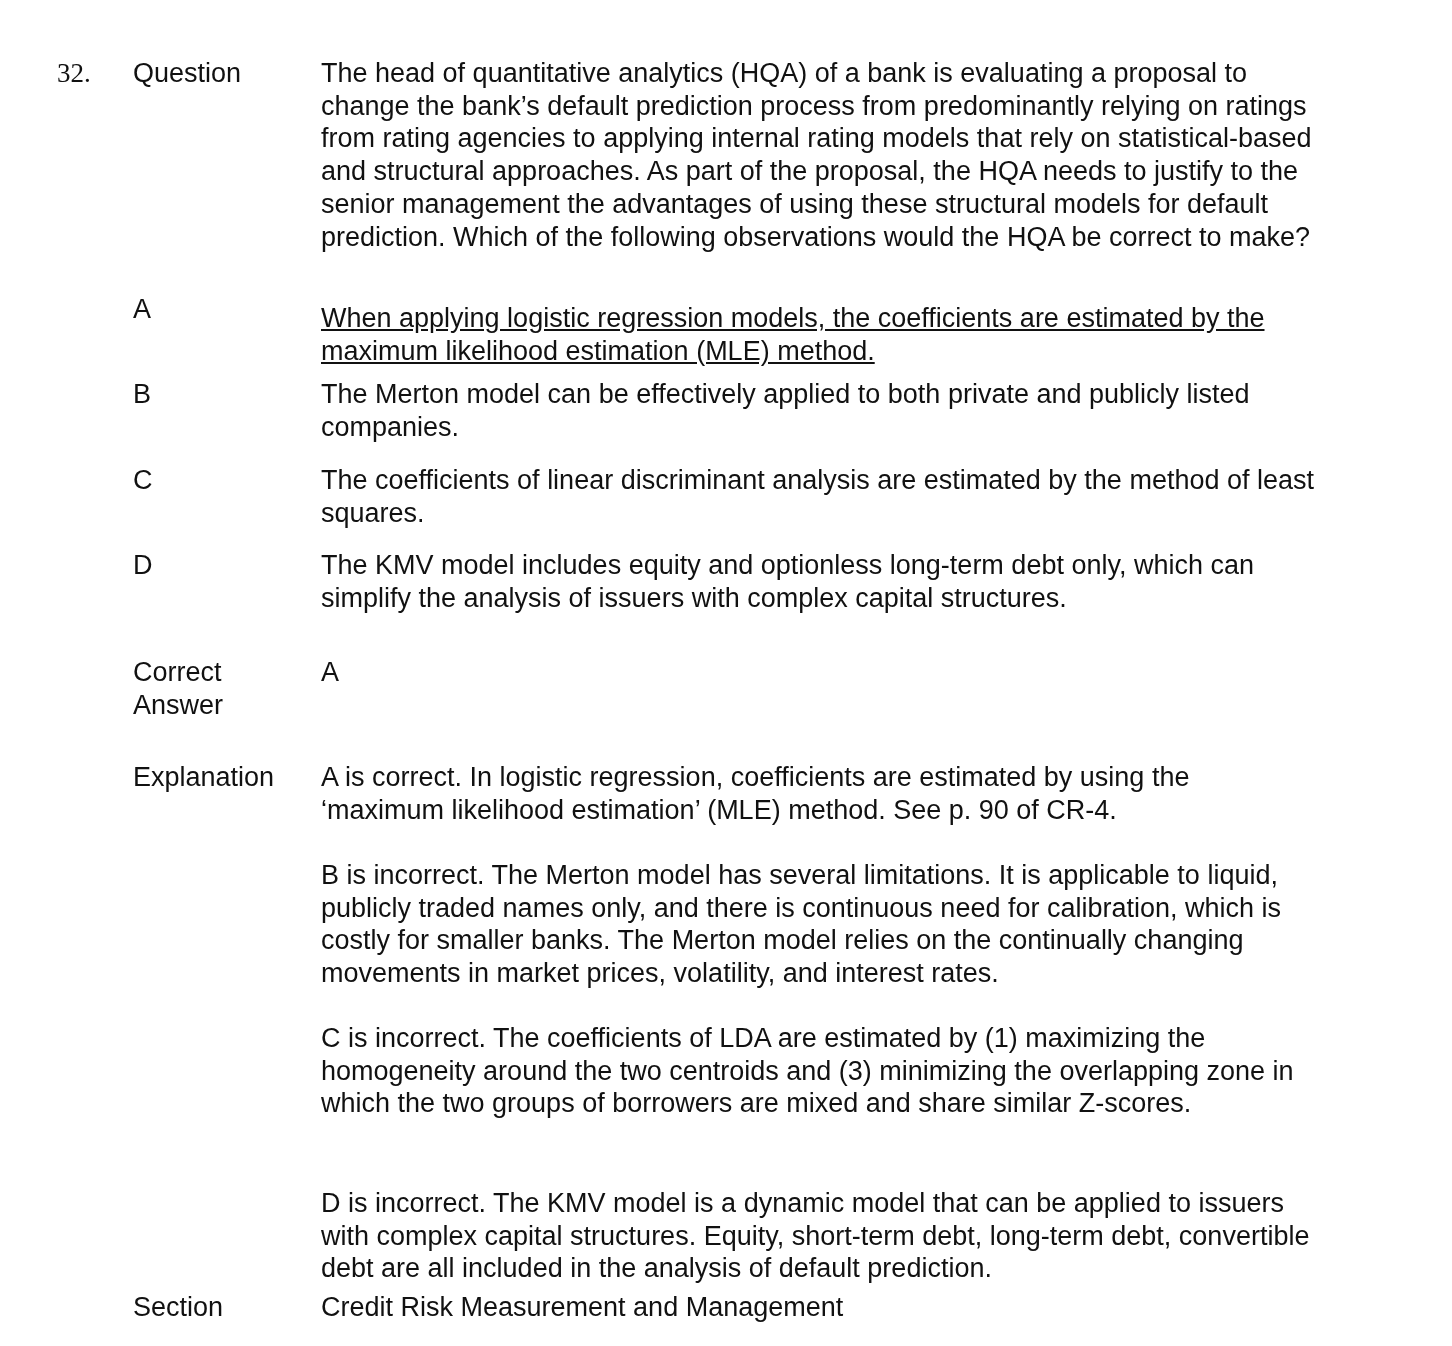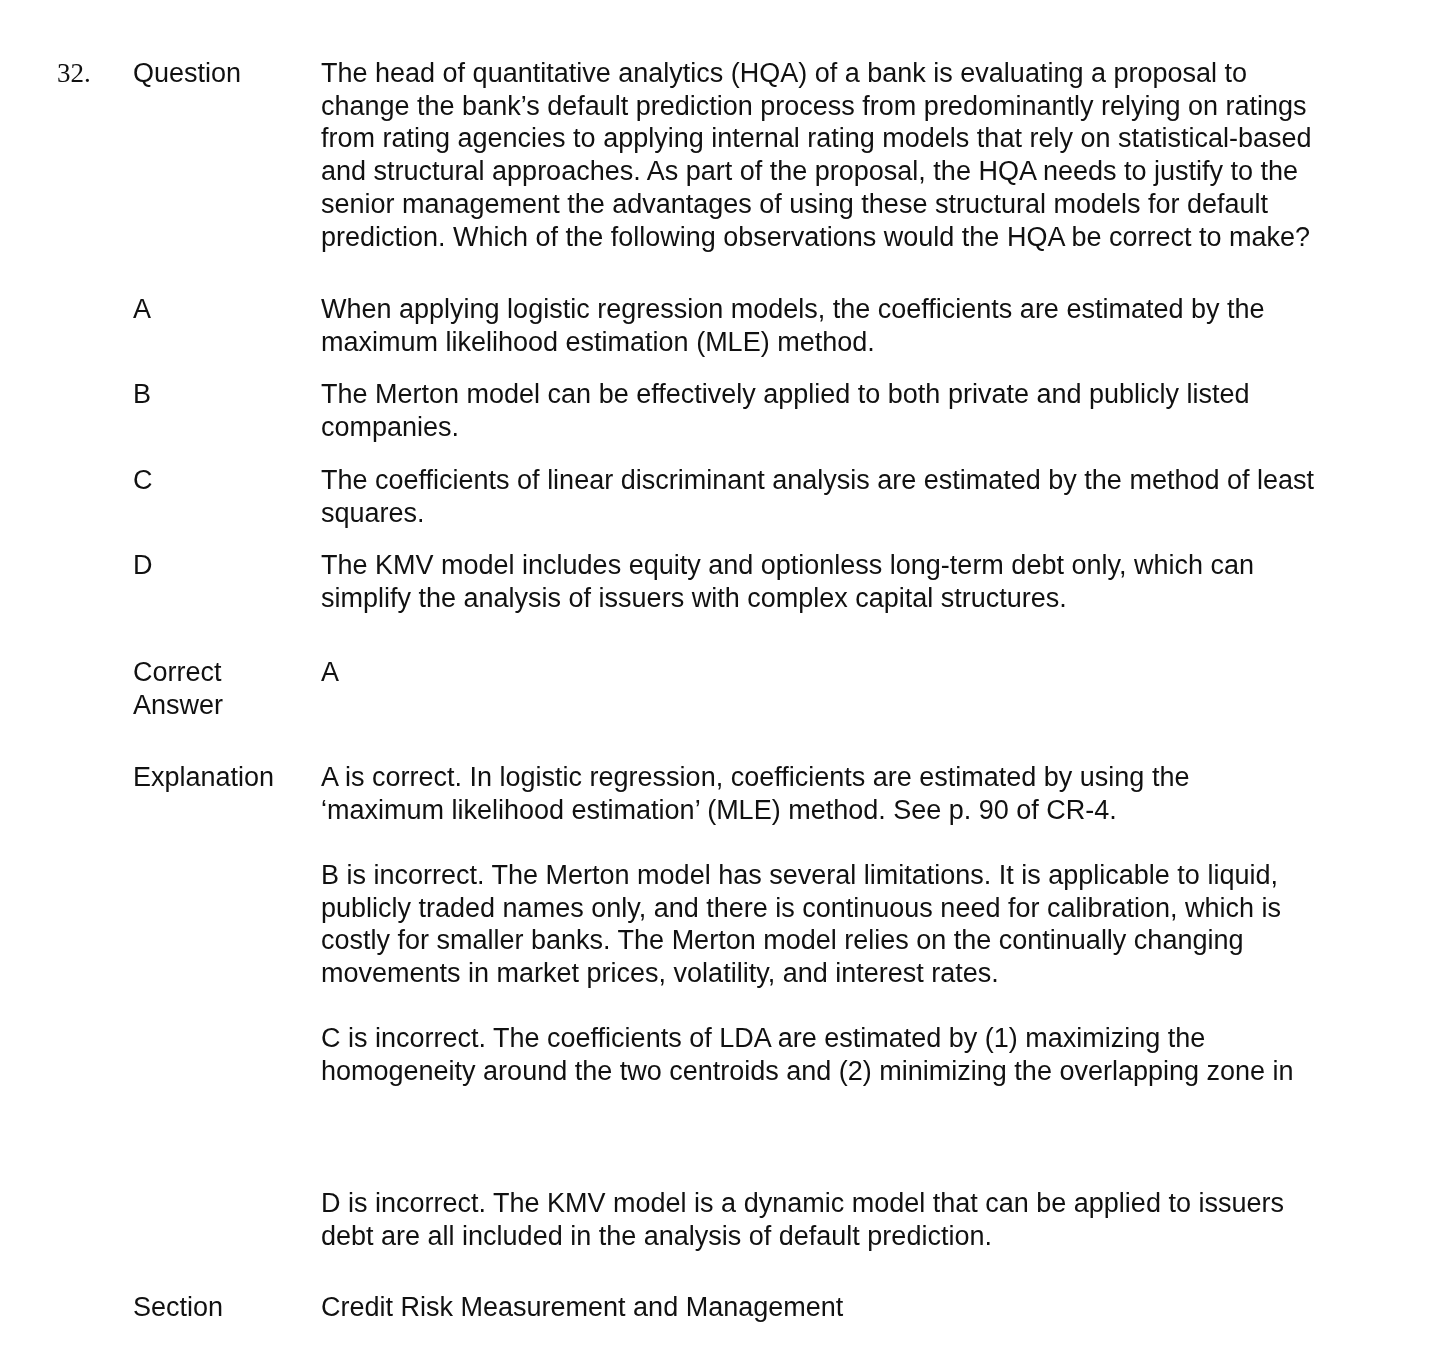--- a/index.html
+++ b/index.html
@@ -42,21 +42,21 @@
 <div class="block" style="top:57px;">
   <span class="ln">The head of quantitative analytics (HQA) of a bank is evaluating a proposal to</span>
   <span class="ln">change the bank’s default prediction process from predominantly relying on ratings</span>
   <span class="ln">from rating agencies to applying internal rating models that rely on statistical-based</span>
   <span class="ln">and structural approaches. As part of the proposal, the HQA needs to justify to the</span>
   <span class="ln">senior management the advantages of using these structural models for default</span>
   <span class="ln">prediction. Which of the following observations would the HQA be correct to make?</span>
 </div>
 
 <div class="line label" style="top:293px;">A</div>
-<div class="block" style="top:293px;">
+<div class="block" style="top:302px;text-decoration:underline;">
   <span class="ln">When applying logistic regression models, the coefficients are estimated by the</span>
   <span class="ln">maximum likelihood estimation (MLE) method.</span>
 </div>
 
 <div class="line label" style="top:378px;">B</div>
 <div class="block" style="top:378px;">
   <span class="ln">The Merton model can be effectively applied to both private and publicly listed</span>
   <span class="ln">companies.</span>
 </div>
 
@@ -87,22 +87,24 @@
 
 <div class="block" style="top:859px;">
   <span class="ln">B is incorrect. The Merton model has several limitations. It is applicable to liquid,</span>
   <span class="ln">publicly traded names only, and there is continuous need for calibration, which is</span>
   <span class="ln">costly for smaller banks. The Merton model relies on the continually changing</span>
   <span class="ln">movements in market prices, volatility, and interest rates.</span>
 </div>
 
 <div class="block" style="top:1022px;">
   <span class="ln">C is incorrect. The coefficients of LDA are estimated by (1) maximizing the</span>
-  <span class="ln">homogeneity around the two centroids and (2) minimizing the overlapping zone in</span>
+  <span class="ln">homogeneity around the two centroids and (3) minimizing the overlapping zone in</span>
+  <span class="ln">which the two groups of borrowers are mixed and share similar Z-scores.</span>
 </div>
 
 <div class="block" style="top:1187px;">
   <span class="ln">D is incorrect. The KMV model is a dynamic model that can be applied to issuers</span>
+  <span class="ln">with complex capital structures. Equity, short-term debt, long-term debt, convertible</span>
   <span class="ln">debt are all included in the analysis of default prediction.</span>
 </div>
 
 <div class="line label" style="top:1291px;">Section</div>
 <div class="line content" style="top:1291px;">Credit Risk Measurement and Management</div>
 
 </body></html>

